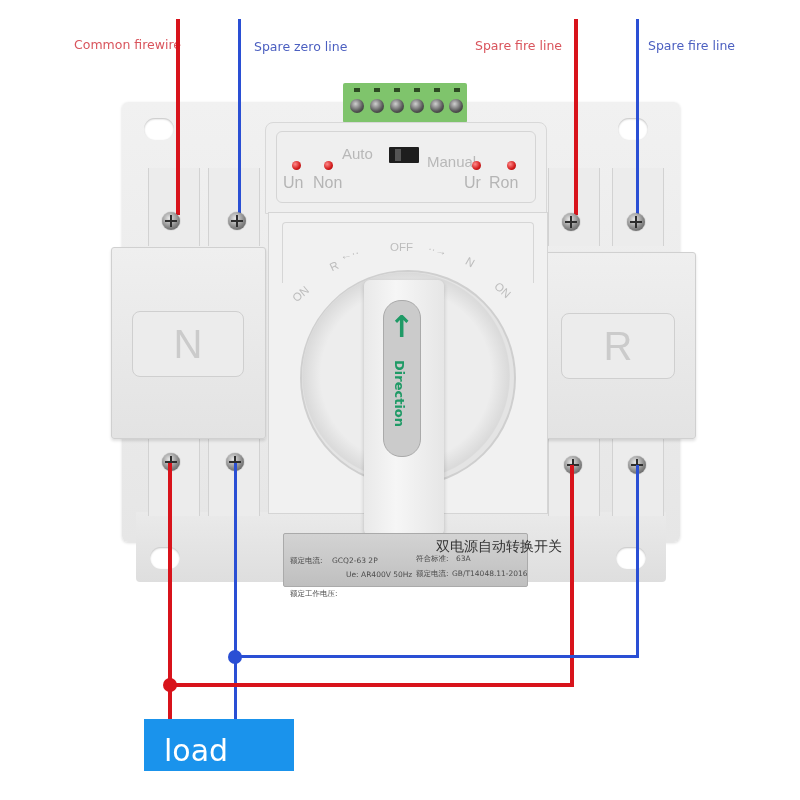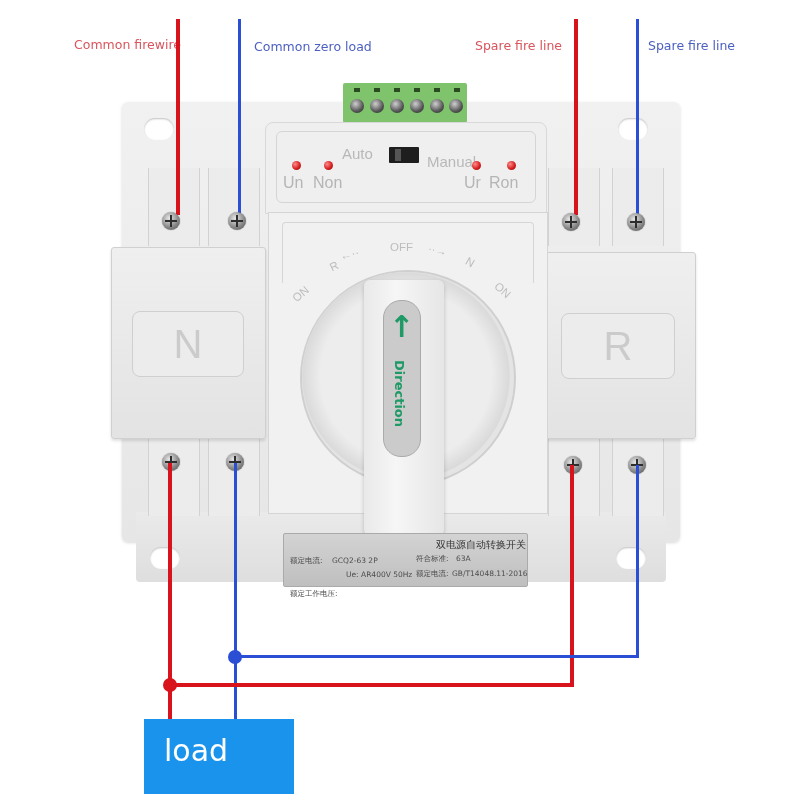--- a/index.html
+++ b/index.html
@@ -80,30 +80,30 @@
                  background: linear-gradient(#d3d3d3, #bfbfbf); border: 1px solid #aaa; border-radius: 2px; }
     .np-text { position: absolute; font-size: 7.5px; color: #4d4d4d; white-space: nowrap;
                font-family: "DejaVu Sans", sans-serif; }
 
     
     .wire { position: absolute; }
     .red { background: #d8131b; }
     .blue { background: #2a4fd4; }
     .node { position: absolute; width: 14px; height: 14px; border-radius: 50%; }
 
-    .load-box { position: absolute; left: 144px; top: 719px; width: 150px; height: 75px;
+    .load-box { position: absolute; left: 144px; top: 719px; width: 150px; height: 52px;
                 background: #1a93ec; }
     .load-text { position: absolute; left: 20px; top: 14px; color: #ffffff; font-size: 30px;
                  font-family: "DejaVu Sans", sans-serif; }
   </style>
 </head>
 <body>
 
 <div class="wire-label fire-label" style="left:74px; top:37px;">Common firewire</div>
-<div class="wire-label zero-label" style="left:254px; top:39px;">Common zero load</div>
+<div class="wire-label zero-label" style="left:254px; top:39px;">Spare zero line</div>
 <div class="wire-label fire-label" style="left:475px; top:38px;">Spare fire line</div>
 <div class="wire-label zero-label" style="left:648px; top:38px;">Spare fire line</div>
 
 <div class="body-back"></div>
 <div class="base-bottom"></div>
 <div class="mount-hole" style="left:144px; top:118px;"></div>
 <div class="mount-hole" style="left:618px; top:118px;"></div>
 <div class="mount-hole" style="left:150px; top:547px;"></div>
 <div class="mount-hole" style="left:616px; top:547px;"></div>
 
@@ -166,21 +166,21 @@
 <div class="arc-label" style="left:494px; top:284px; transform:rotate(42deg);">ON</div>
 
 <div class="dial-ring"></div>
 <div class="dial"></div>
 <div class="handle"></div>
 <div class="handle-window"></div>
 <div class="abs" style="left:389px; top:312px; color:#1f9a66; font-size:30px; font-weight:bold; line-height:30px;">↑</div>
 <div class="direction-text">Direction</div>
 
 <div class="nameplate">
-  <div class="np-text" style="left:152px; top:4px; font-size:10px; color:#333;">双电源自动转换开关</div>
+  <div class="np-text" style="left:152px; top:4px; font-size:14px; color:#333;">双电源自动转换开关</div>
   <div class="np-text" style="left:6px; top:22px;">额定电流:</div>
   <div class="np-text" style="left:48px; top:22px;">GCQ2-63  2P</div>
   <div class="np-text" style="left:132px; top:20px;">符合标准:</div>
   <div class="np-text" style="left:172px; top:20px;">63A</div>
   <div class="np-text" style="left:6px; top:36px;margin-top:19px;">额定工作电压:</div>
   <div class="np-text" style="left:62px; top:36px;">Ue: AR400V 50Hz</div>
   <div class="np-text" style="left:132px; top:35px;">额定电流:</div>
   <div class="np-text" style="left:168px; top:35px;">GB/T14048.11-2016</div>
 </div>
 

